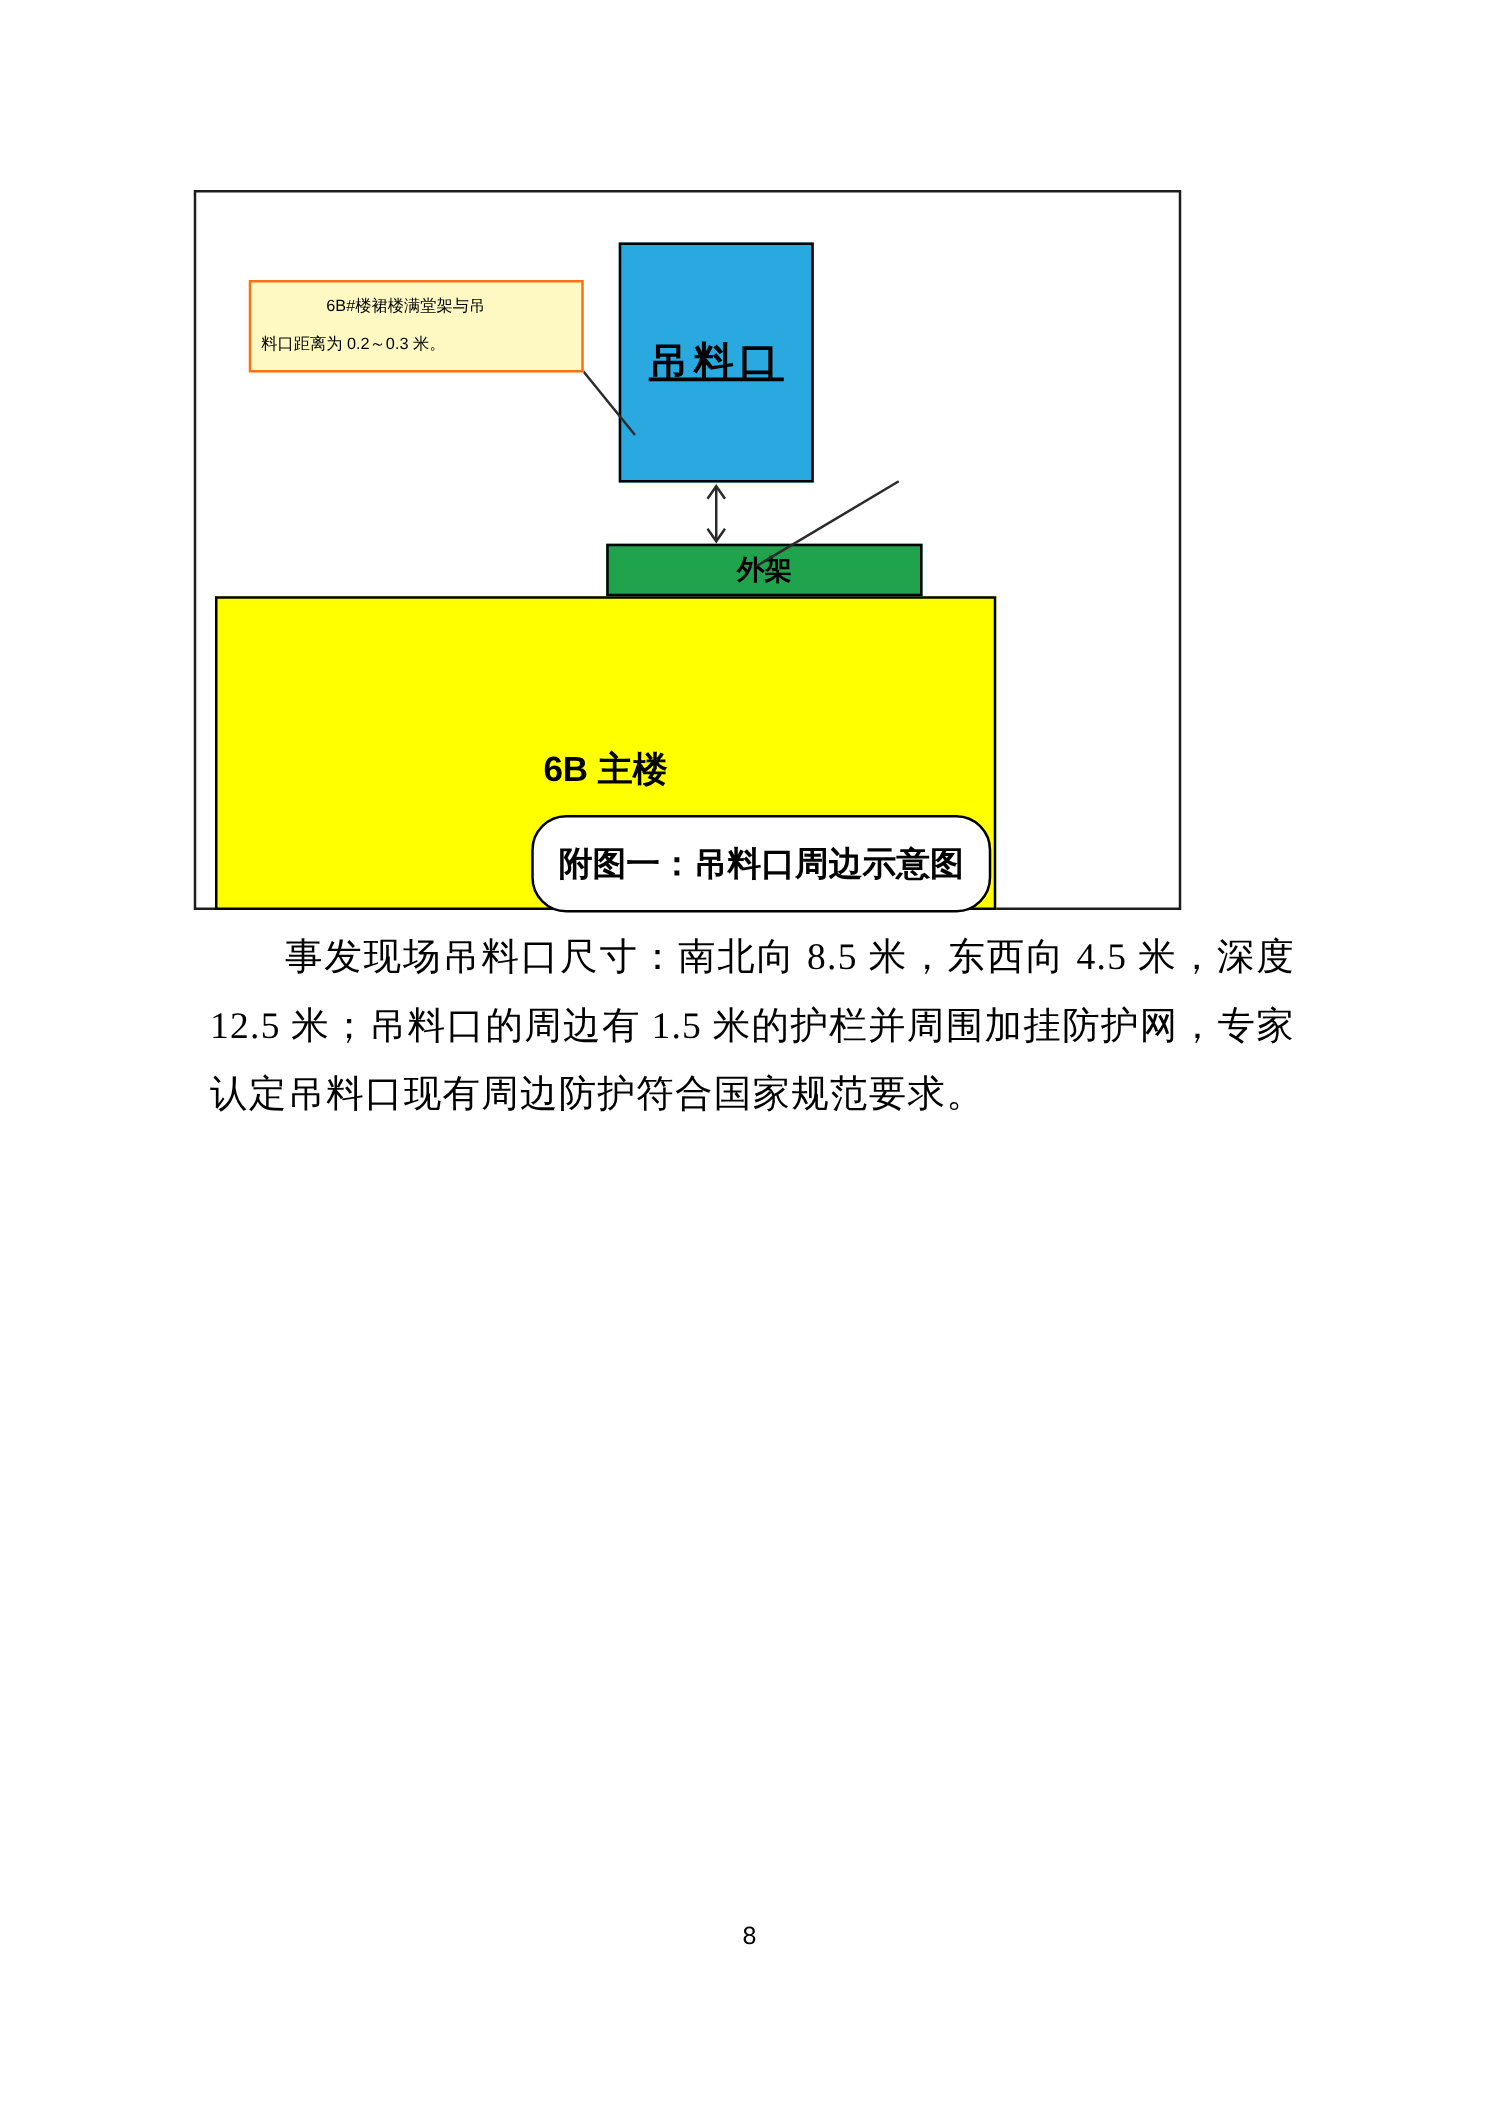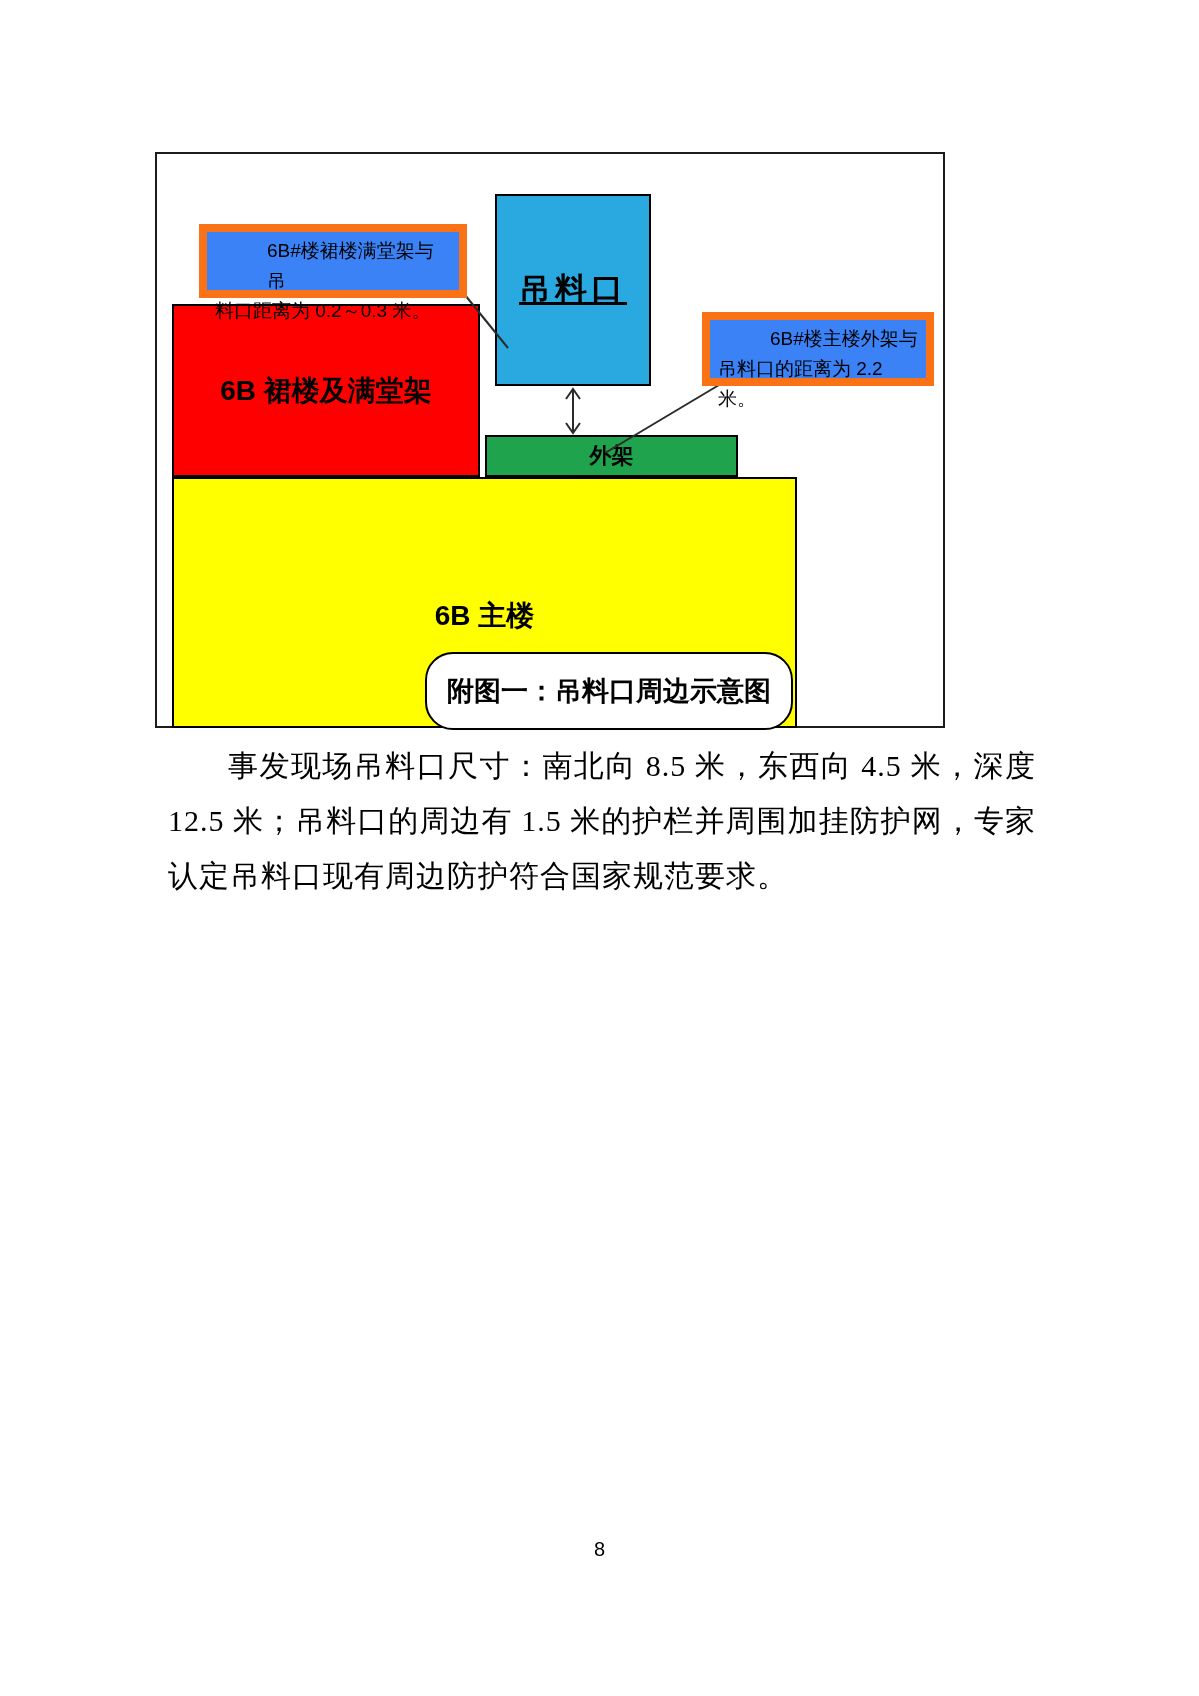--- a/index.html
+++ b/index.html
@@ -34,24 +34,24 @@
   }
   .block-hoist   { left: 338px; top: 40px;  width: 156px; height: 192px; font-size: 32px; letter-spacing: 4px; z-index: 2; text-decoration: underline; }
   .block-podium  { left: 15px;  top: 150px; width: 308px; height: 173px; font-size: 28px; z-index: 2; }
   .block-scaffold{ left: 328px; top: 281px; width: 253px; height: 42px;  font-size: 22px; z-index: 2; }
   .block-tower   { left: 15px;  top: 323px; width: 625px; height: 251px; font-size: 28px;
                    align-items: flex-start; z-index: 1; }
   .block-tower .tower-label { margin-top: 118px; }
 
   .callout {
     position: absolute;
-    background: #3b82f6;
-    border: 8px solid #f97316;
+    background: #fef9c3;
+    border: 2px solid #f97316;
     font-family: "Liberation Sans", "DejaVu Sans", sans-serif;
-    font-size: 19px;
+    font-size: 13px;
     line-height: 30px;
     padding: 4px 8px 2px 8px;
     z-index: 5;
   }
   .callout .indent { padding-left: 52px; }
   .callout-left  { left: 42px;  top: 70px;  width: 268px; height: 74px; }
   .callout-right { left: 545px; top: 158px; width: 232px; height: 74px; }
 
   .diagram-caption-box {
     position: absolute;
@@ -102,23 +102,20 @@
 <body>
 
 <div class="page">
 
   <div class="diagram-frame">
 
     <div class="block block-hoist" style="background-color: rgb(41, 169, 224);">
       <span>吊料口</span>
     </div>
 
-    <div class="block block-podium" style="background-color: rgb(254, 0, 0);">
-      <span>6B 裙楼及满堂架</span>
-    </div>
 
     <div class="block block-scaffold" style="background-color: rgb(31, 163, 76);">
       <span>外架</span>
     </div>
 
     <div class="block block-tower" style="background-color: rgb(255, 255, 0);">
       <span class="tower-label">6B 主楼</span>
     </div>
 
     <svg class="annot-svg" viewBox="0 0 790 576" xmlns="http://www.w3.org/2000/svg">
@@ -129,24 +126,20 @@
       </g>
       <line x1="308" y1="141" x2="351" y2="194" stroke="#2b2b2b" stroke-width="2"></line>
       <line x1="562" y1="231" x2="448" y2="299" stroke="#2b2b2b" stroke-width="2"></line>
     </svg>
 
     <div class="callout callout-left">
       <div class="indent">6B#楼裙楼满堂架与吊</div>
       <div>料口距离为 0.2～0.3 米。</div>
     </div>
 
-    <div class="callout callout-right">
-      <div class="indent">6B#楼主楼外架与</div>
-      <div>吊料口的距离为 2.2 米。</div>
-    </div>
 
     <div class="diagram-caption-box">
       <span>附图一：吊料口周边示意图</span>
     </div>
 
   </div>
 
   <div class="body-text">
     <p>事发现场吊料口尺寸：南北向 8.5 米，东西向 4.5 米，深度 12.5 米；吊料口的周边有 1.5 米的护栏并周围加挂防护网，专家认定吊料口现有周边防护符合国家规范要求。</p>
   </div>

